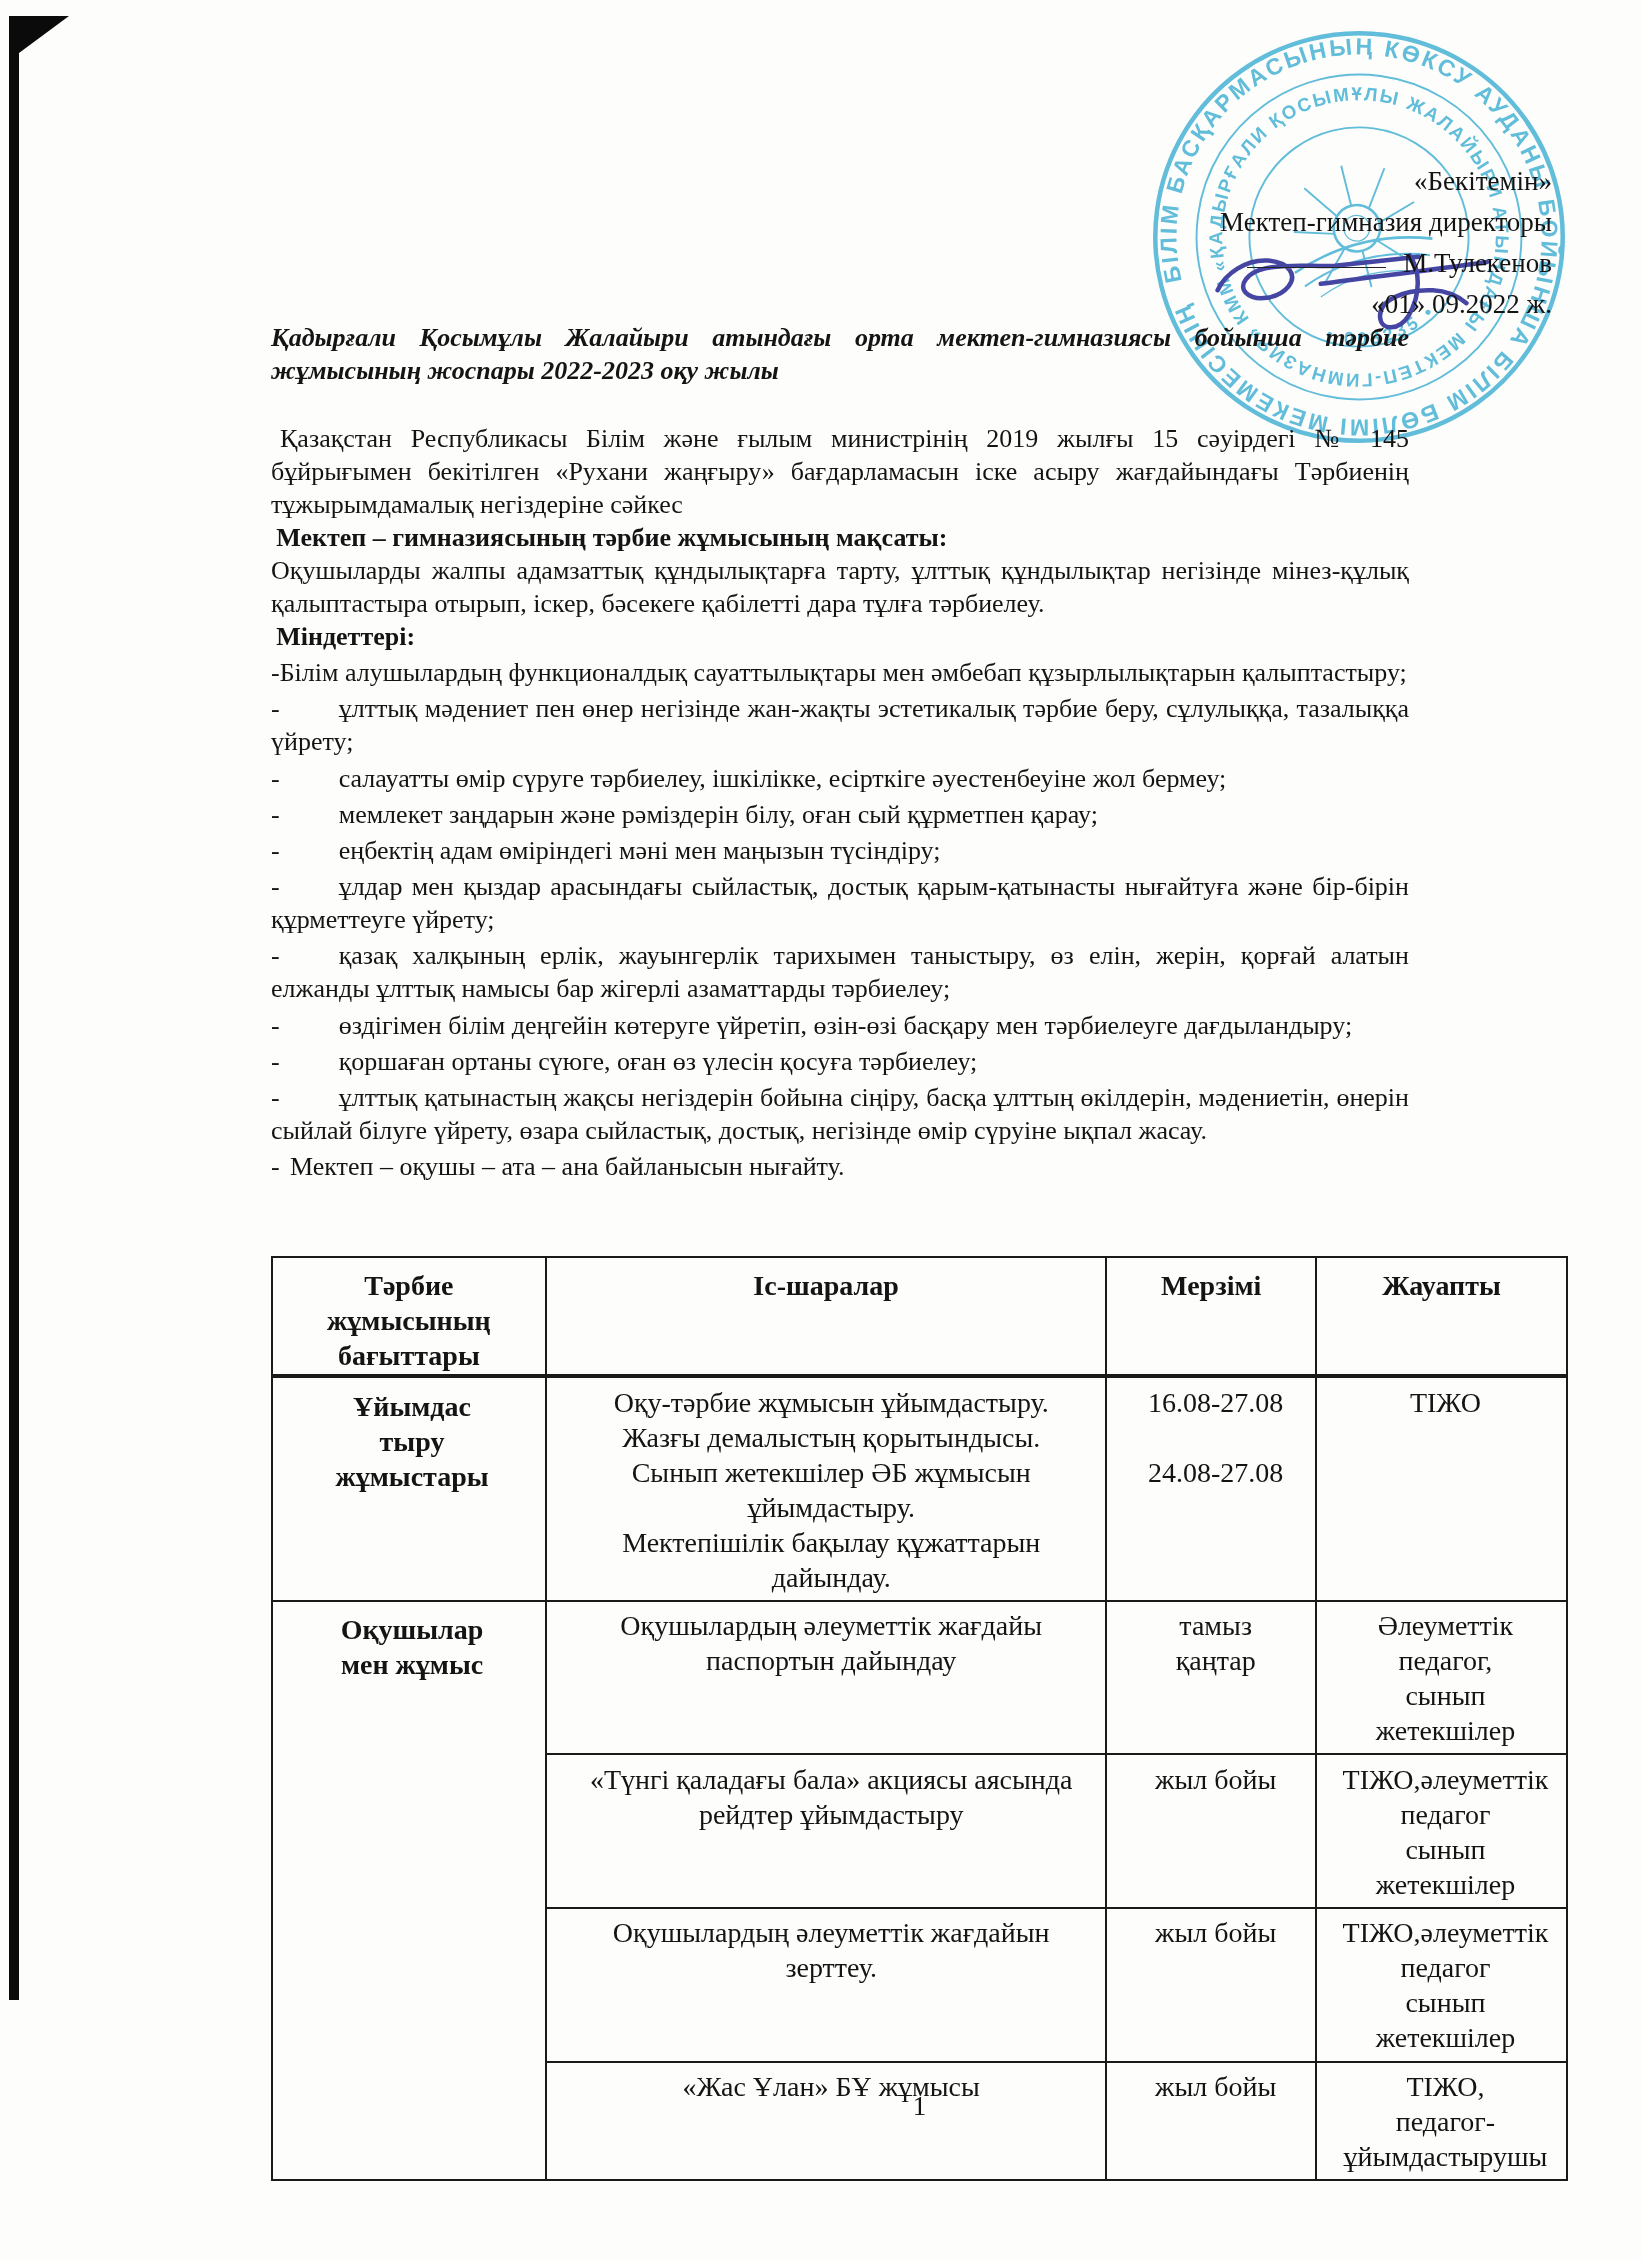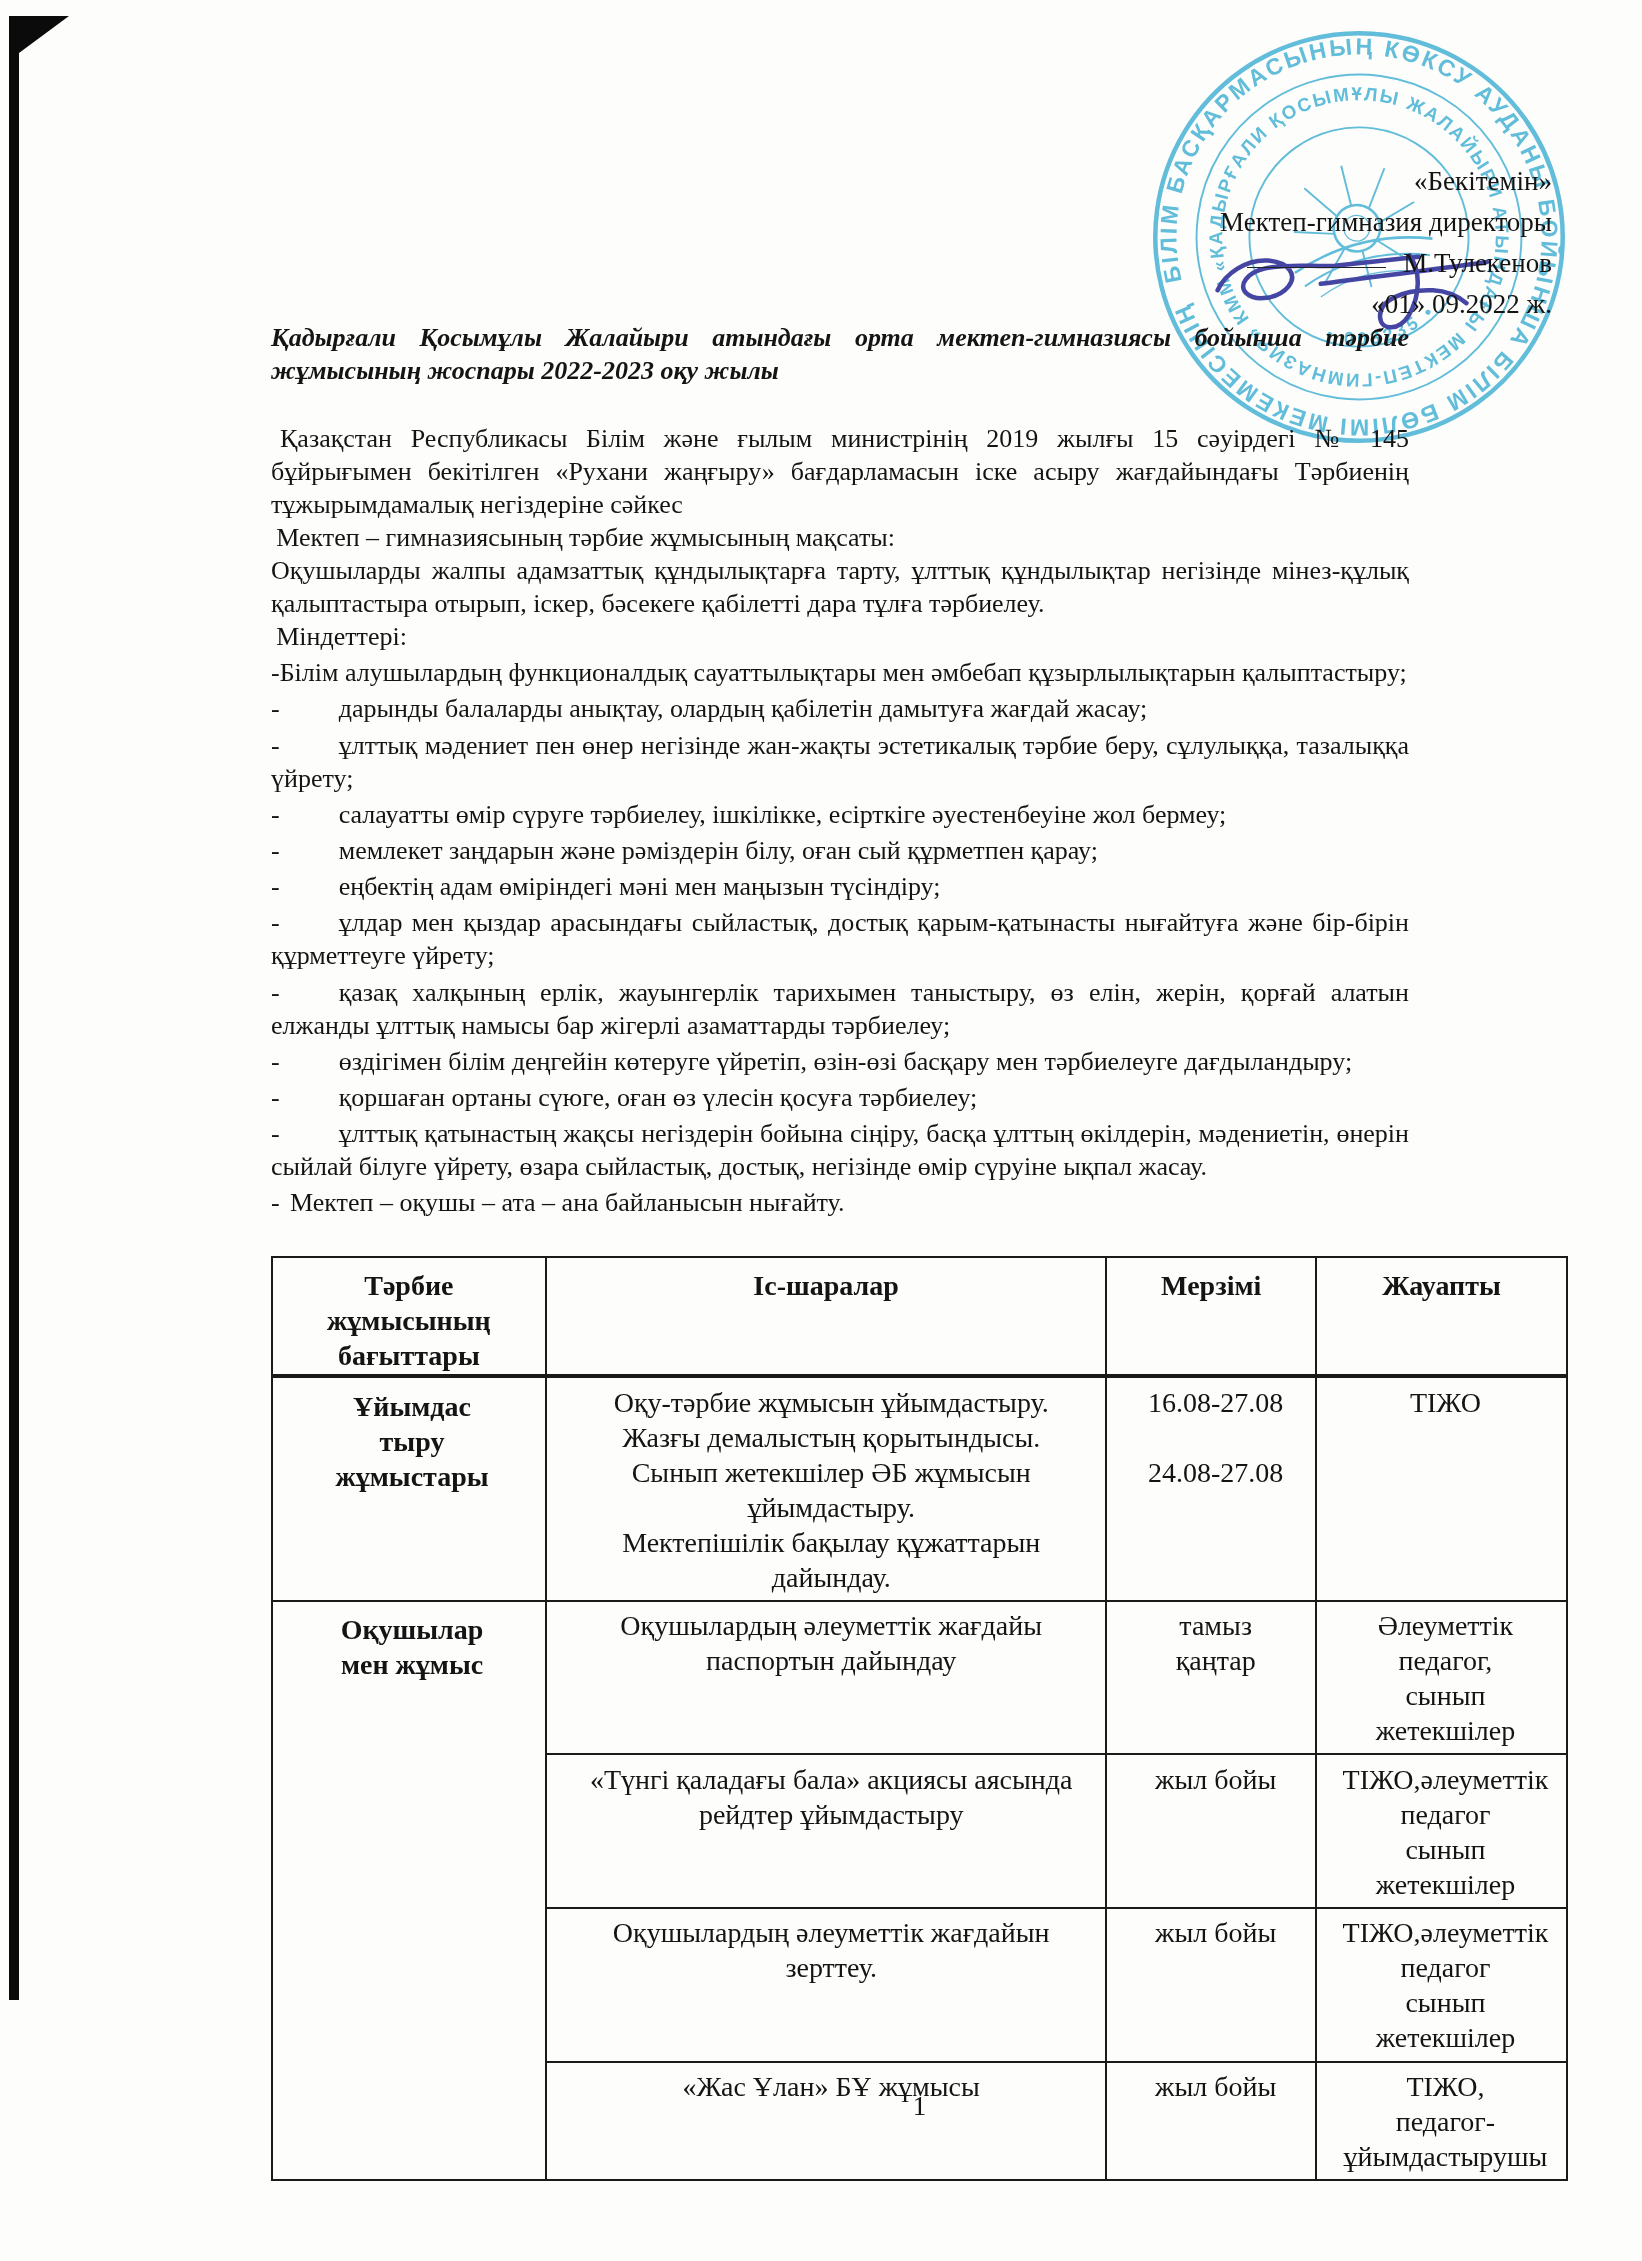--- a/index.html
+++ b/index.html
@@ -22,21 +22,21 @@
   
   .signature { position:absolute; left:1206px; top:227px; width:303px; height:113px; }
   .signature path { stroke:var(--sig-color,#4545a4); fill:none; stroke-width:7; stroke-linecap:round; stroke-linejoin:round; }
   
   .approval { position:absolute; top:161px; right:91px; text-align:right; font-size:27px; line-height:41px; z-index:3; }
   .sig-underline { display:inline-block; width:139px; height:1.3px; background:#222; margin-right:17px; margin-bottom:3.9px; }
   
   .text-block { position:absolute; left:271px; top:321px; width:1138px; font-size:26px; line-height:33px; z-index:3; }
   .doc-title  { margin:0; font-weight:bold; text-align:justify;font-style:italic; }
   .intro      { margin:35px 0 0 0; text-align:justify; text-indent:9px; }
-  .heading    { margin:0; font-weight:normal; text-indent:5.2px; }
+  .heading    { margin:0; font-weight:bold; text-indent:5.2px; }
   .body-par   { margin:0; text-align:justify; }
   .task       { margin:3.2px 0 0 0; text-align:justify; }
   .task .dash { display:inline; }
   .gap        { display:inline-block; height:0.6px; }
   .gap-wide   { width:59px; }
   .gap-small  { width:10.3px; }
   .gap-none   { width:0; }
   
   .plan-table { position:absolute; left:271px; top:1256px; width:1297px; border-collapse:collapse; z-index:3;
                 font-size:28px; line-height:35px; }
@@ -114,21 +114,20 @@
 </div>
 
 <div class="text-block">
   <p class="doc-title">Қадырғали Қосымұлы Жалайыри атындағы орта мектеп-гимназиясы бойынша   тәрбие жұмысының жоспары 2022-2023 оқу жылы</p>
   <p class="intro">Қазақстан Республикасы Білім және ғылым министрінің 2019 жылғы 15 сәуірдегі № 145 бұйрығымен бекітілген «Рухани жаңғыру» бағдарламасын іске асыру жағдайындағы Тәрбиенің тұжырымдамалық негіздеріне сәйкес</p>
   <p class="heading">Мектеп – гимназиясының  тәрбие  жұмысының мақсаты:</p>
   <p class="body-par">Оқушыларды жалпы адамзаттық  құндылықтарға тарту,  ұлттық құндылықтар негізінде мінез-құлық  қалыптастыра  отырып, іскер, бәсекеге  қабілетті  дара  тұлға  тәрбиелеу.</p>
   <p class="heading">Міндеттері:</p>
   <div id="tasks">
       <p class="task"><span class="dash">-</span><span class="gap gap-none"></span><span>Білім алушылардың функционалдық сауаттылықтары мен әмбебап құзырлылықтарын қалыптастыру;</span></p>
-      <p class="task"><span class="dash">-</span><span class="gap gap-wide"></span><span>дарынды балаларды анықтау, олардың қабілетін дамытуға жағдай жасау;</span></p>
       <p class="task"><span class="dash">-</span><span class="gap gap-wide"></span><span>ұлттық мәдениет пен өнер негізінде жан-жақты эстетикалық тәрбие беру, сұлулыққа, тазалыққа үйрету;</span></p>
       <p class="task"><span class="dash">-</span><span class="gap gap-wide"></span><span>салауатты өмір сүруге тәрбиелеу, ішкілікке, есірткіге әуестенбеуіне жол бермеу;</span></p>
       <p class="task"><span class="dash">-</span><span class="gap gap-wide"></span><span>мемлекет заңдарын және рәміздерін білу, оған сый құрметпен қарау;</span></p>
       <p class="task"><span class="dash">-</span><span class="gap gap-wide"></span><span>еңбектің адам өміріндегі мәні мен маңызын түсіндіру;</span></p>
       <p class="task"><span class="dash">-</span><span class="gap gap-wide"></span><span>ұлдар мен қыздар арасындағы сыйластық, достық қарым-қатынасты нығайтуға және бір-бірін құрметтеуге үйрету;</span></p>
       <p class="task"><span class="dash">-</span><span class="gap gap-wide"></span><span>қазақ халқының ерлік, жауынгерлік тарихымен таныстыру, өз елін, жерін, қорғай алатын елжанды ұлттық  намысы бар жігерлі азаматтарды тәрбиелеу;</span></p>
       <p class="task"><span class="dash">-</span><span class="gap gap-wide"></span><span>өздігімен білім деңгейін көтеруге үйретіп, өзін-өзі басқару мен тәрбиелеуге дағдыландыру;</span></p>
       <p class="task"><span class="dash">-</span><span class="gap gap-wide"></span><span>қоршаған ортаны сүюге, оған өз үлесін қосуға  тәрбиелеу;</span></p>
       <p class="task"><span class="dash">-</span><span class="gap gap-wide"></span><span>ұлттық қатынастың жақсы негіздерін бойына сіңіру, басқа ұлттың өкілдерін, мәдениетін, өнерін сыйлай білуге үйрету, өзара сыйластық, достық, негізінде өмір сүруіне ықпал жасау.</span></p>
       <p class="task"><span class="dash">-</span><span class="gap gap-small"></span><span>Мектеп – оқушы – ата – ана  байланысын  нығайту.</span></p>

